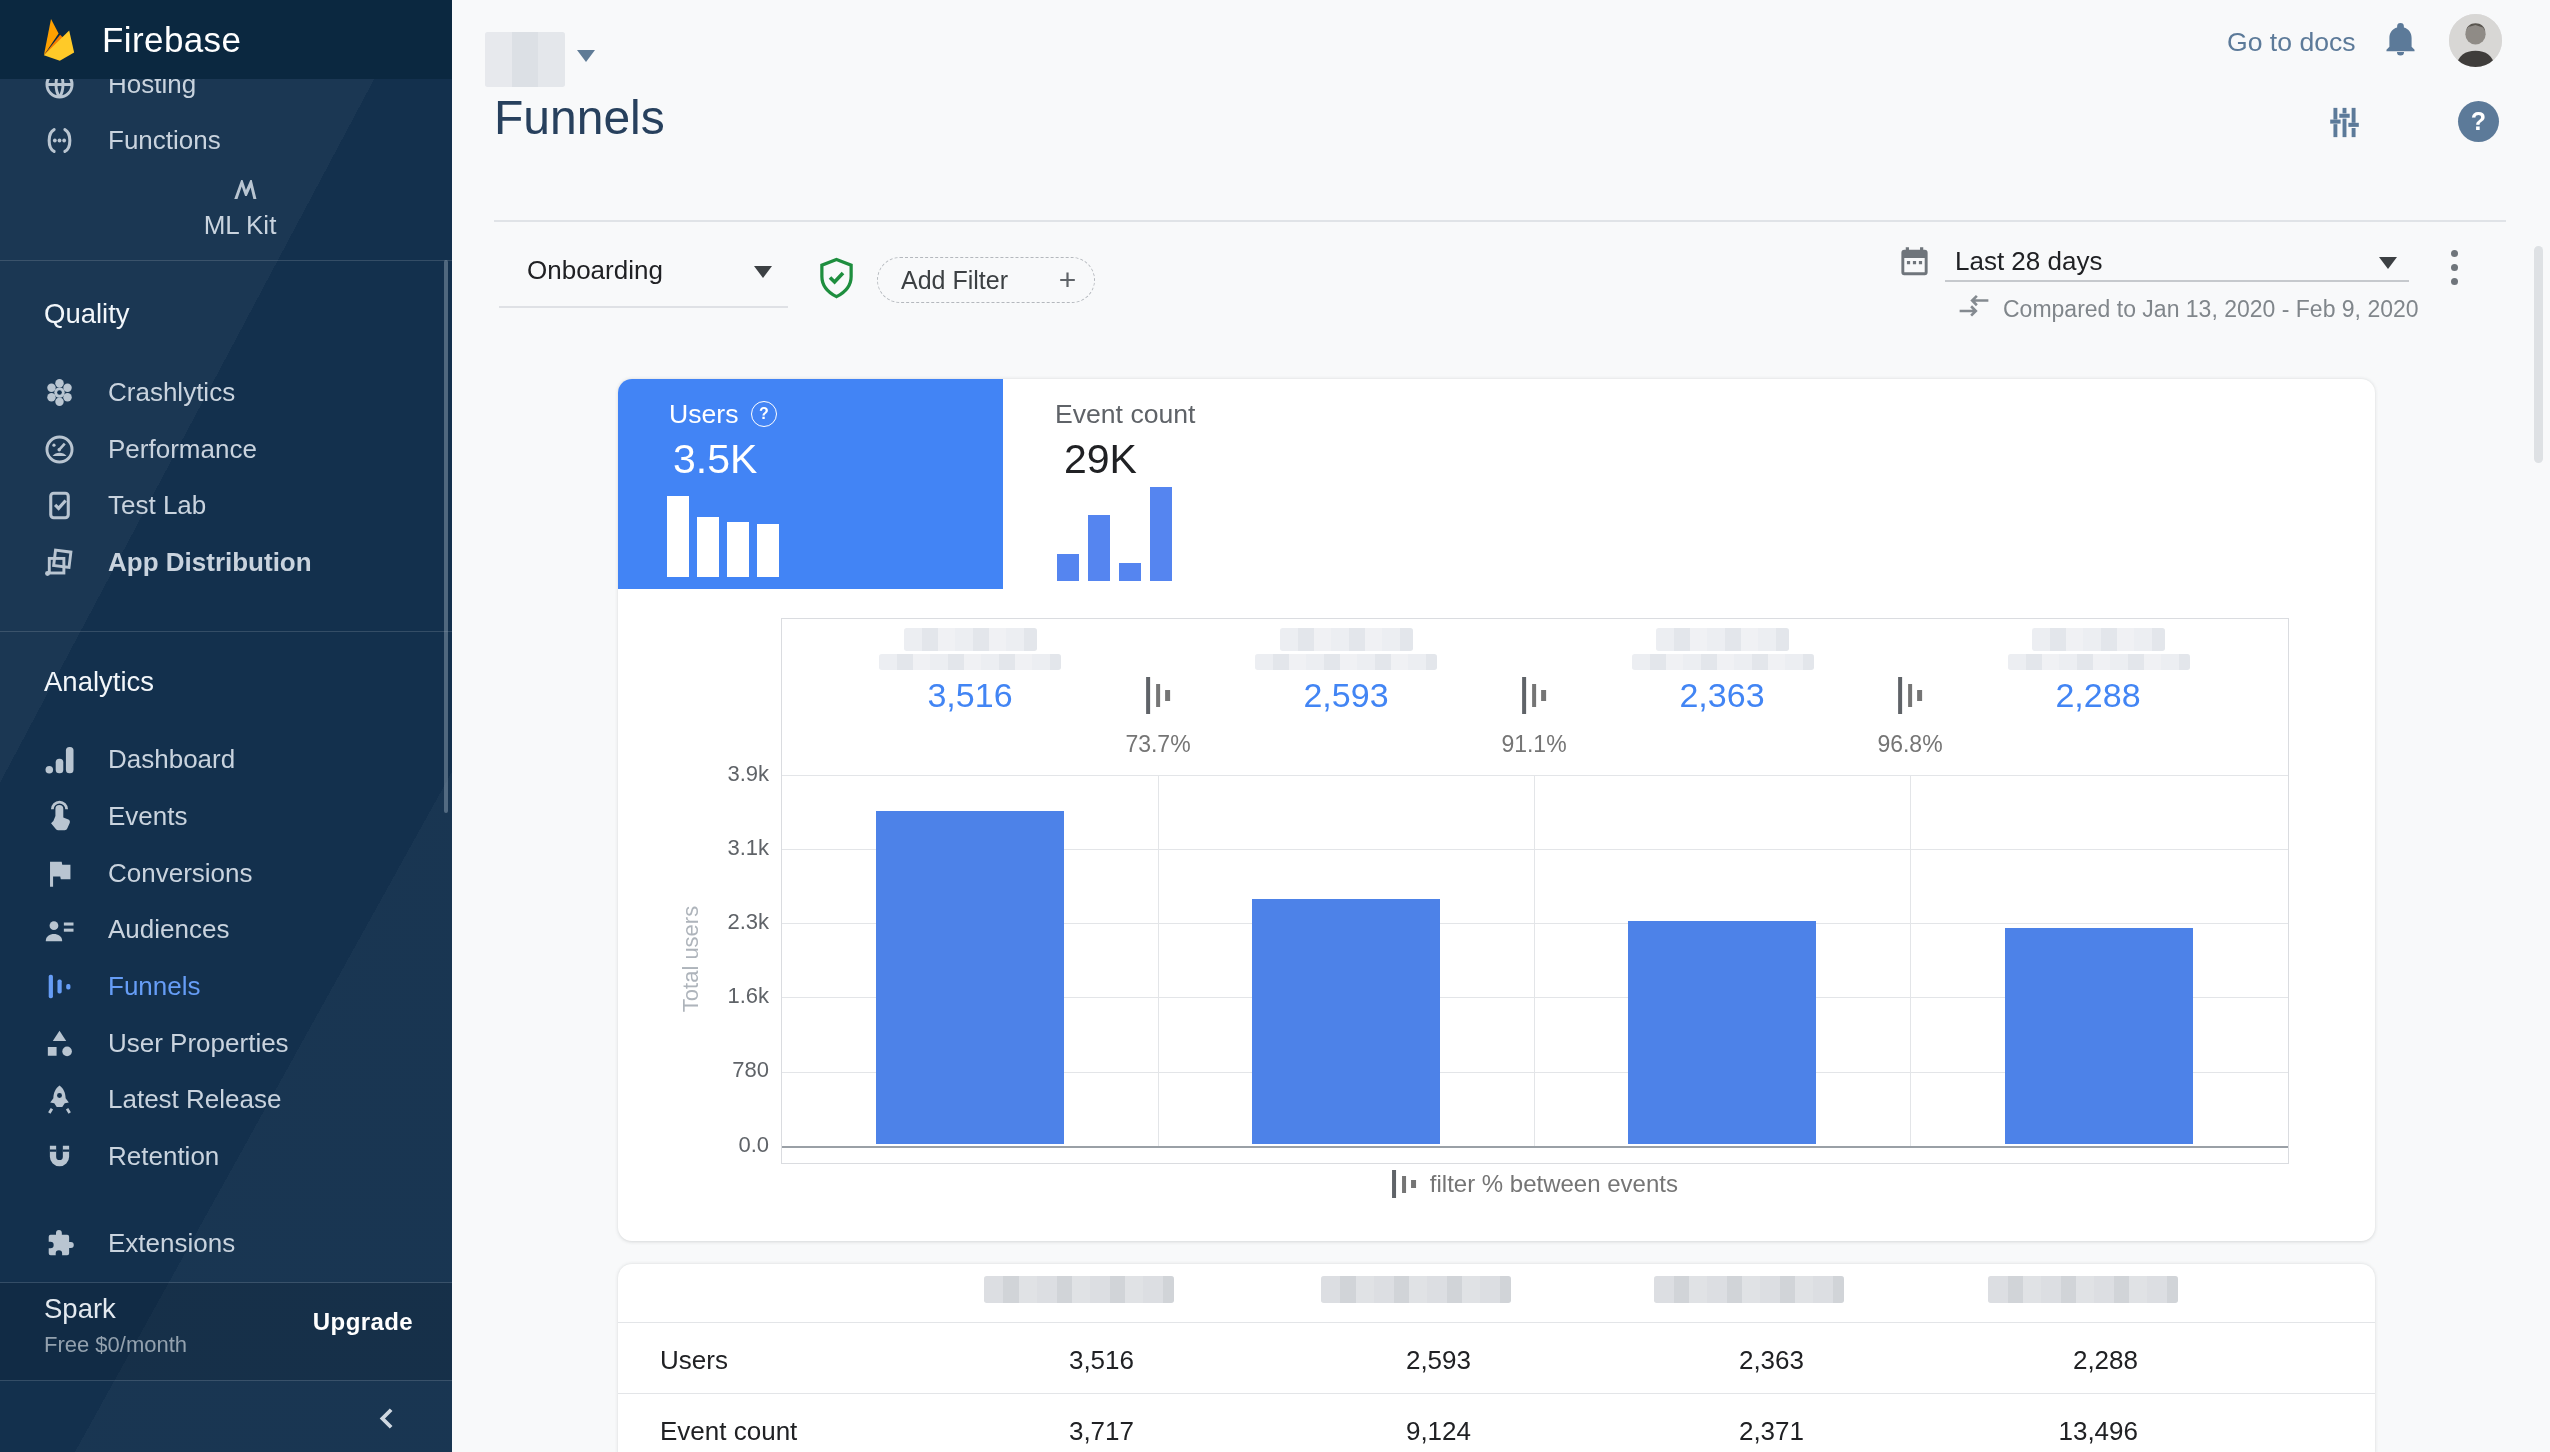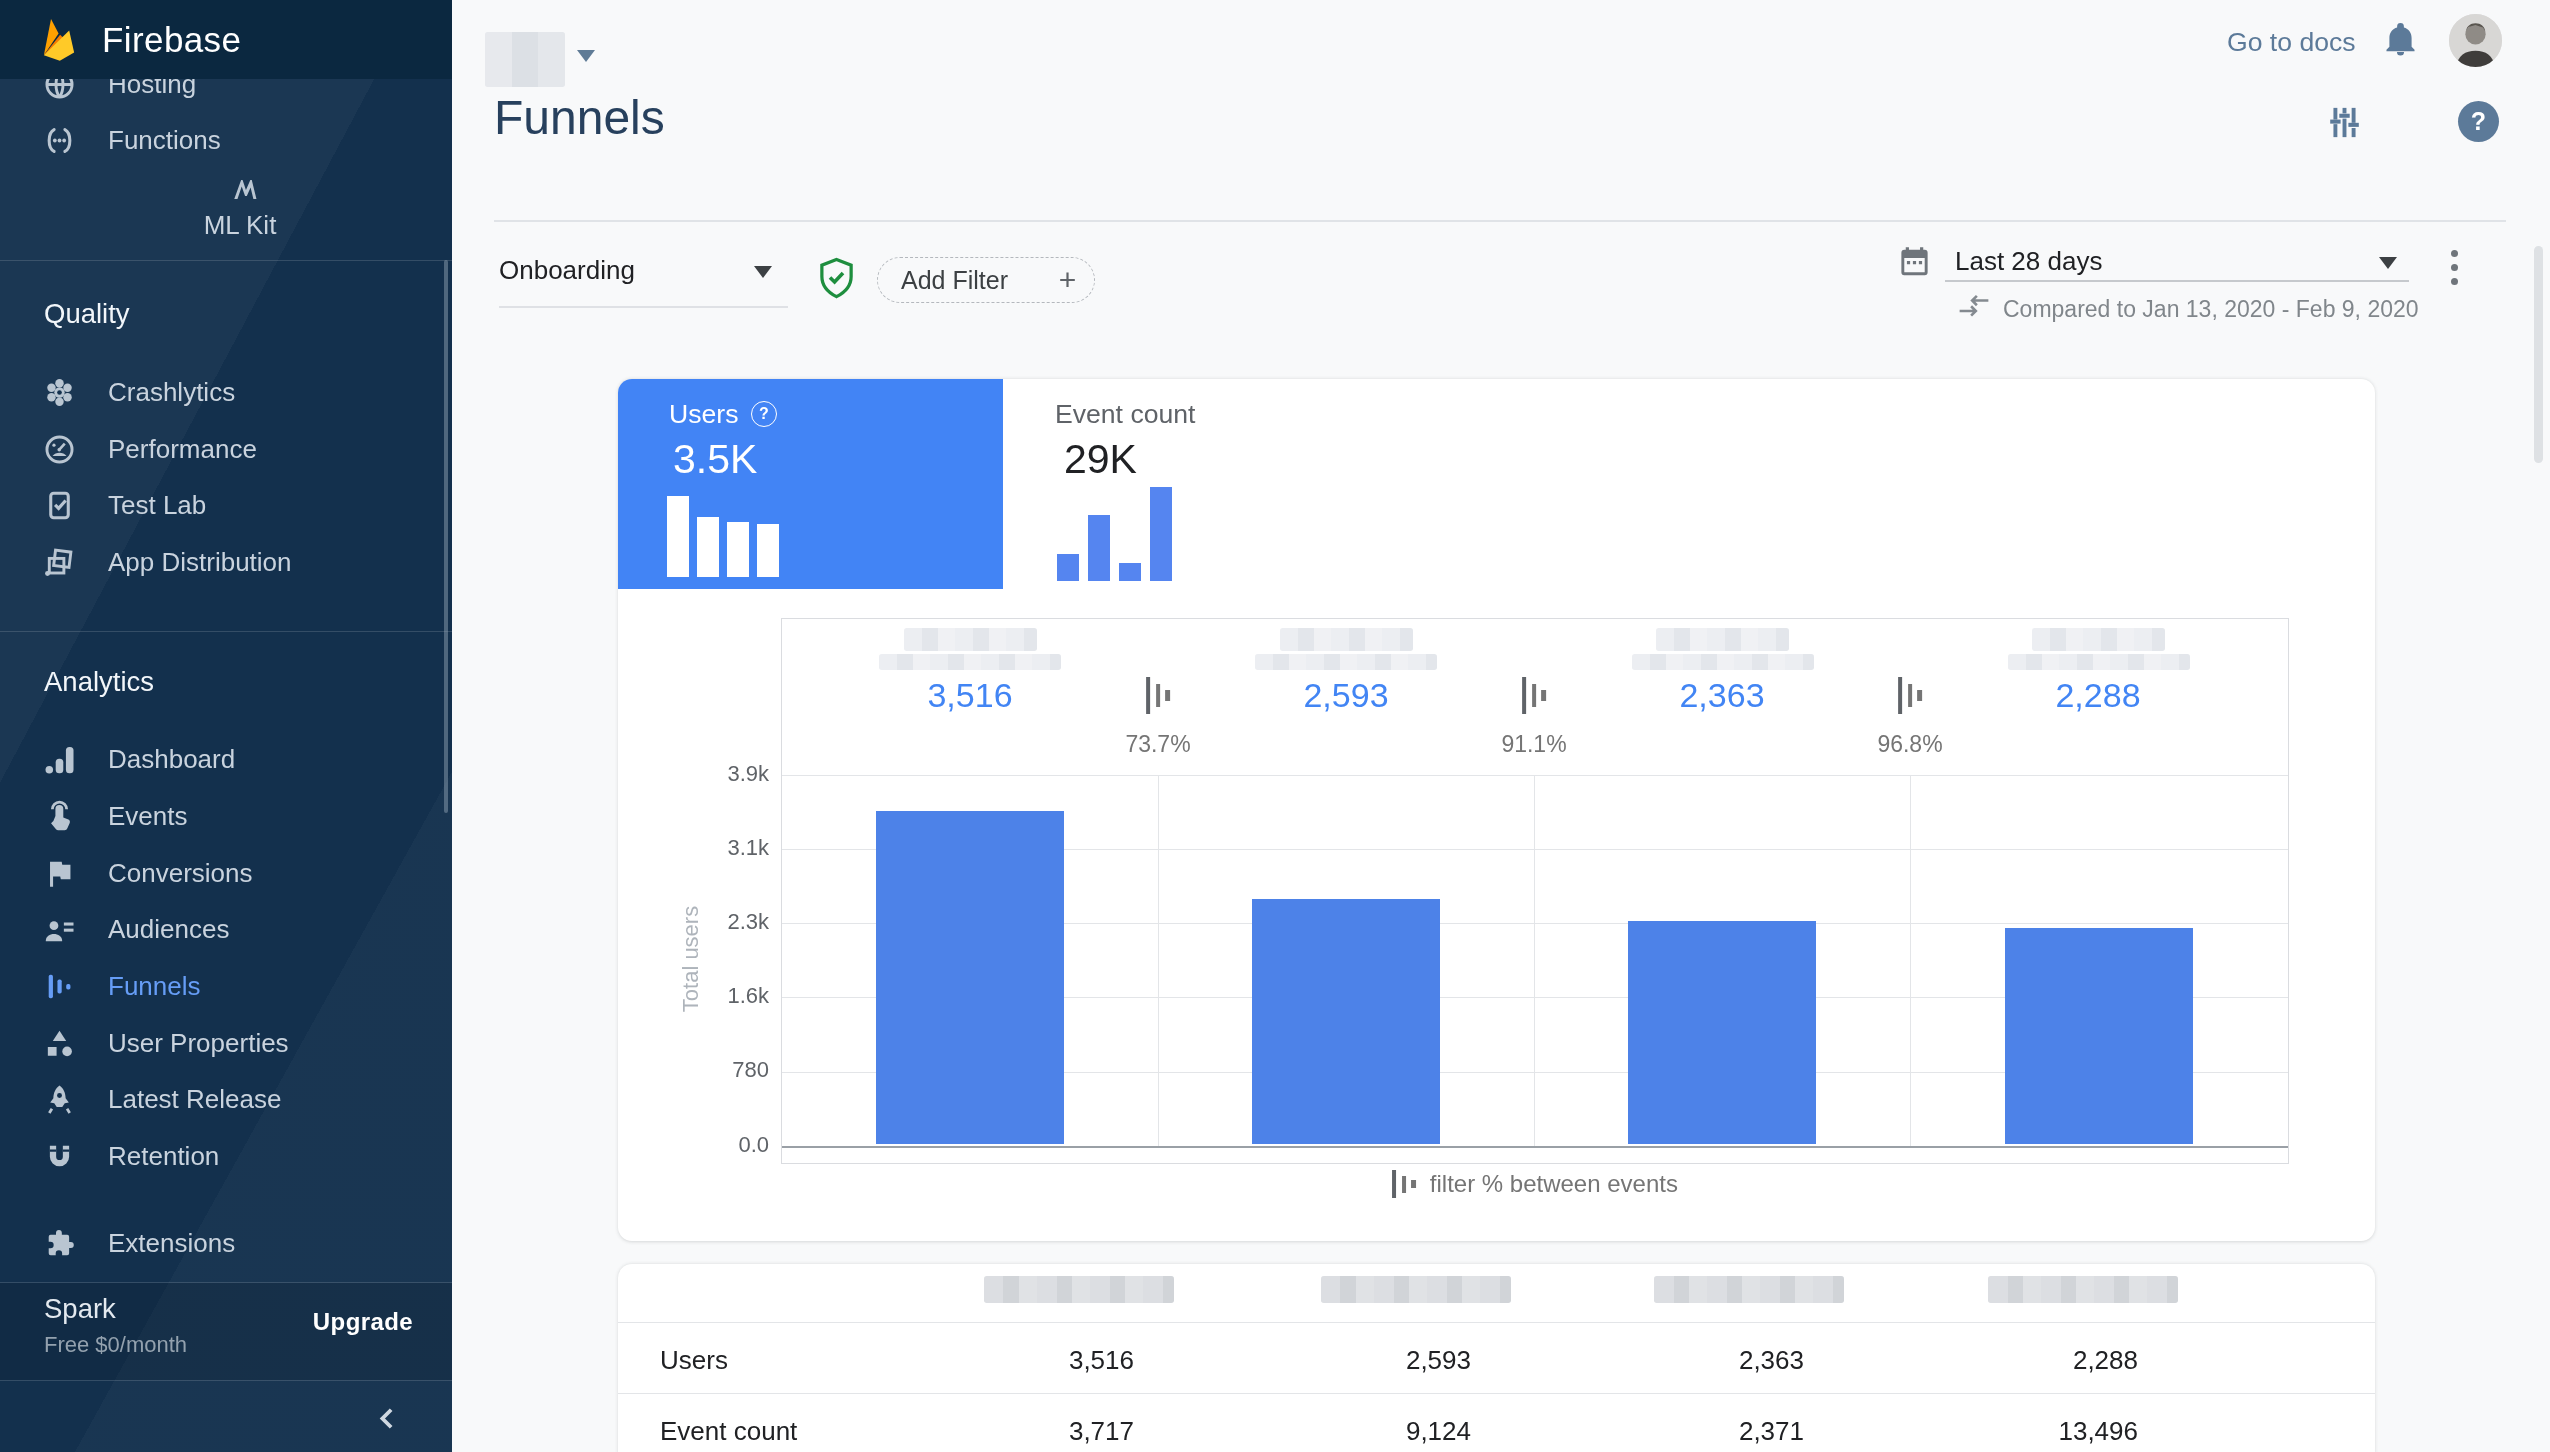--- a/index.html
+++ b/index.html
@@ -38,21 +38,21 @@
   .docs-link{position:absolute;left:2227px;top:26.6px;font-size:26.6px;font-weight:500;color:#5c7a99;cursor:pointer;}
   .bell{position:absolute;left:2382px;top:21px;width:37px;height:41px;color:#5c7a99;cursor:pointer;}
   .avatar{position:absolute;left:2449px;top:14px;width:53px;height:53px;border-radius:50%;overflow:hidden;background:#dcdcdc;cursor:pointer;}
   .page-title{position:absolute;left:494px;top:90px;font-size:48px;color:#27405d;}
   .tune-ic{position:absolute;left:2325px;top:103px;width:39px;height:39px;color:#5c7a99;cursor:pointer;}
   .help-ic{position:absolute;left:2458px;top:101px;width:41px;height:41px;border-radius:50%;background:#5c7a99;color:#fff;
     display:flex;align-items:center;justify-content:center;font-size:25px;font-weight:700;cursor:pointer;}
   .header-divider{position:absolute;left:494px;top:220px;width:2012px;height:1.8px;background:#e0e3e7;}
 
   
-  .sel-label{position:absolute;left:499px;top:255px;font-size:26px;color:#202124;cursor:pointer;}
+  .sel-label{position:absolute;left:527px;top:255px;font-size:26px;color:#202124;cursor:pointer;}
   .sel-caret{position:absolute;left:754px;top:266px;border-top-color:#3c4043;cursor:pointer;}
   .sel-underline{position:absolute;left:499px;top:306px;width:289px;height:1.8px;background:#dfe1e5;}
   .shield{position:absolute;left:817px;top:257px;width:39px;height:44px;}
   .chip{position:absolute;left:877px;top:257px;width:218px;height:46px;border:1.8px dashed #b4b8bd;border-radius:25px;
     display:flex;align-items:center;box-sizing:border-box;cursor:pointer;background:transparent;}
   .chip-label{margin-left:23px;font-size:25px;color:#3c4043;}
   .chip-plus{margin-left:auto;margin-right:17.7px;font-size:30px;color:#5f6368;line-height:1;}
   .cal-ic{position:absolute;left:1897px;top:244px;width:35px;height:37px;color:#6f757b;}
   .range-label{position:absolute;left:1955px;top:246px;font-size:26px;color:#202124;cursor:pointer;}
   .range-caret{position:absolute;left:2379px;top:257px;border-top-color:#3c4043;cursor:pointer;}
@@ -171,21 +171,21 @@
         </div>
         <div class="nav-item" style="top: 477px;">
           <span class="nav-ic">
             <svg viewBox="0 0 24 24">
               <rect x="6" y="3.6" width="12" height="16.8" rx="2" fill="none" stroke="currentColor" stroke-width="2.1"></rect>
               <path d="M9 11.6l2.4 2.4 4.8-5.4" fill="none" stroke="currentColor" stroke-width="2.2"></path>
             </svg>
           </span>
           <span class="nav-label">Test Lab</span>
         </div>
-        <div class="nav-item" style="top: 534px;">
+        <div class="nav-item" style="top: 534px; font-weight: bold;">
           <span class="nav-ic">
             <svg viewBox="0 0 24 24">
               <g fill="none" stroke="currentColor" stroke-width="2">
                 <rect x="8.6" y="4.2" width="10.6" height="10.6" transform="rotate(7 14 9.5)"></rect>
                 <rect x="5" y="9.2" width="10" height="10"></rect>
               </g>
               <circle cx="3.8" cy="19.6" r="1.7" fill="currentColor"></circle>
             </svg>
           </span>
           <span class="nav-label">App Distribution</span>

